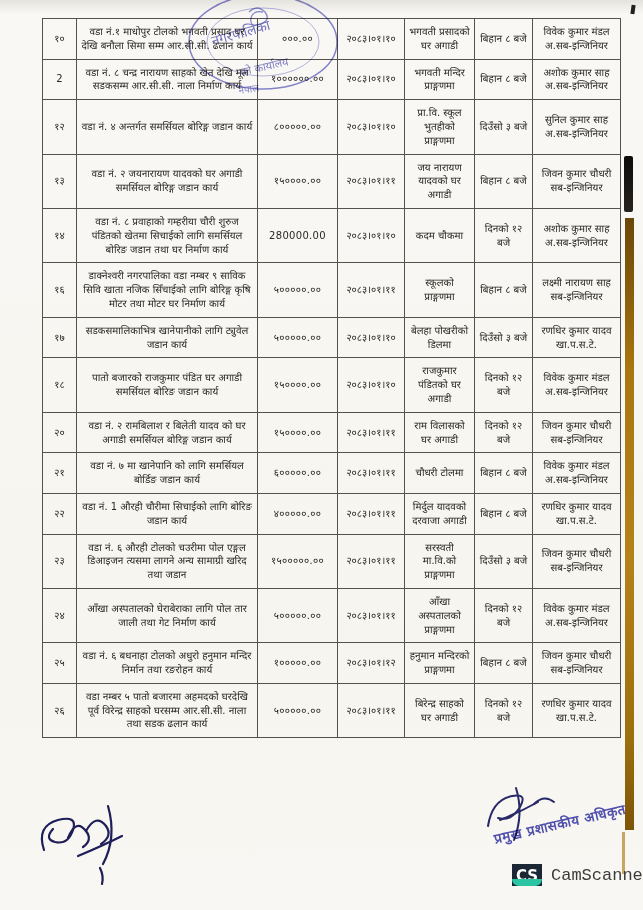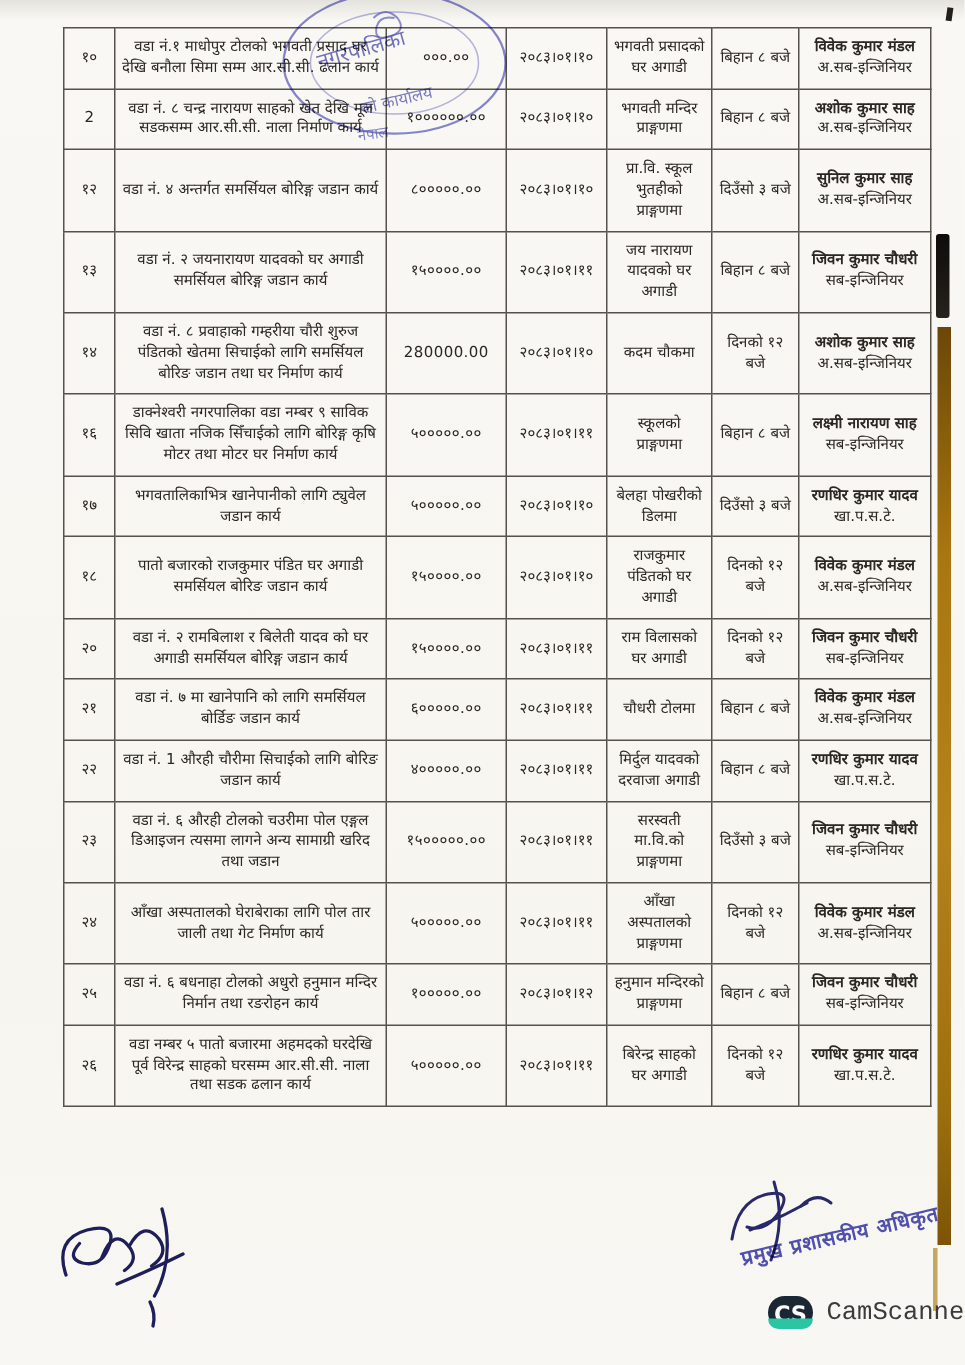--- a/index.html
+++ b/index.html
@@ -21,21 +21,21 @@
     vertical-align:middle;text-align:center;
     word-wrap:break-word;
   }
   td.c-serial{font-size:10.5px;}
   td.c-desc{text-align:left;padding-left:7px;padding-right:6px;}
   td.c-amount{font-size:9.5px;white-space:nowrap;letter-spacing:.3px;}
   td.c-date{font-size:9.5px;white-space:nowrap;}
   td.c-loc{font-size:9.5px;}
   td.c-time{font-size:9.5px;}
   td.c-official{font-size:9.5px;}
-  .off-name{display:block;font-weight:bold;}
+  .off-name{display:block;}
   .off-title{display:block;}
 
   .round-stamp{position:absolute;left:183px;top:-6px;width:164px;height:108px;
     mix-blend-mode:multiply;opacity:.85;}
   .stamp-text-br{
     position:absolute;left:476px;top:834px;width:172px;
     transform:rotate(-13deg);transform-origin:left center;
     color:#3f3fae;font-size:13.5px;font-weight:600;letter-spacing:.5px;
     text-align:center;opacity:.9;mix-blend-mode:multiply;
   }
@@ -46,21 +46,21 @@
   .tick-topright{position:absolute;left:631px;top:5px;width:4px;height:9px;
     background:#23201c;transform:rotate(8deg);}
   .strip-black{position:absolute;left:624px;top:156px;width:9px;height:56px;
     background:linear-gradient(180deg,#0d0c0a,#26221d);border-radius:2px;}
   .strip-amber{position:absolute;left:625px;top:218px;width:9px;height:612px;
     background:linear-gradient(180deg,#6b4708,#a9770f 25%,#b5821a 55%,#9c6f0e 85%,#7d5407);}
   .strip-amber-low{position:absolute;left:622px;top:832px;width:3px;height:42px;
     background:#b08422;opacity:.7;}
 
   .camscanner{position:absolute;left:512px;top:864px;display:flex;align-items:center;gap:9px;}
-  .cs-badge{width:30px;height:22px;background:#1b2735;border-radius:14px;position:relative;flex:0 0 auto;}
+  .cs-badge{width:30px;height:22px;background:#1b2735;border-radius:0;position:relative;flex:0 0 auto;}
   .cs-badge .cs-letters{position:absolute;left:0;right:0;top:3px;text-align:center;
     color:#ffffff;font-weight:bold;font-size:15px;font-family:"DejaVu Sans",sans-serif;}
   .cs-badge .cs-teal{position:absolute;left:0;right:0;bottom:0;height:7px;
     background:#2bc5a3;border-radius:0 0 7px 7px;}
   .cs-label{font-family:Liberation Mono, monospace;font-size:17px;color:#3b3b3b;}
 </style>
 </head>
 <body>
 
 <div class="page">
@@ -144,21 +144,21 @@
           <td class="c-date">२०८३।०१।११</td>
           <td class="c-loc">स्कूलको प्राङ्गणमा</td>
           <td class="c-time">बिहान ८ बजे</td>
           <td class="c-official">
             <span class="off-name">लक्ष्मी नारायण साह</span>
             <span class="off-title">सब-इन्जिनियर</span>
           </td>
         </tr>
         <tr>
           <td class="c-serial">१७</td>
-          <td class="c-desc">भगवतालिकाभित्र खानेपानीको लागि ट्युवेल जडान कार्य</td>
+          <td class="c-desc">सडकसमालिकाभित्र खानेपानीको लागि ट्युवेल जडान कार्य</td>
           <td class="c-amount">५०००००.००</td>
           <td class="c-date">२०८३।०१।१०</td>
           <td class="c-loc">बेलहा पोखरीको डिलमा</td>
           <td class="c-time">दिउँसो ३ बजे</td>
           <td class="c-official">
             <span class="off-name">रणधिर कुमार यादव</span>
             <span class="off-title">खा.प.स.टे.</span>
           </td>
         </tr>
         <tr>

